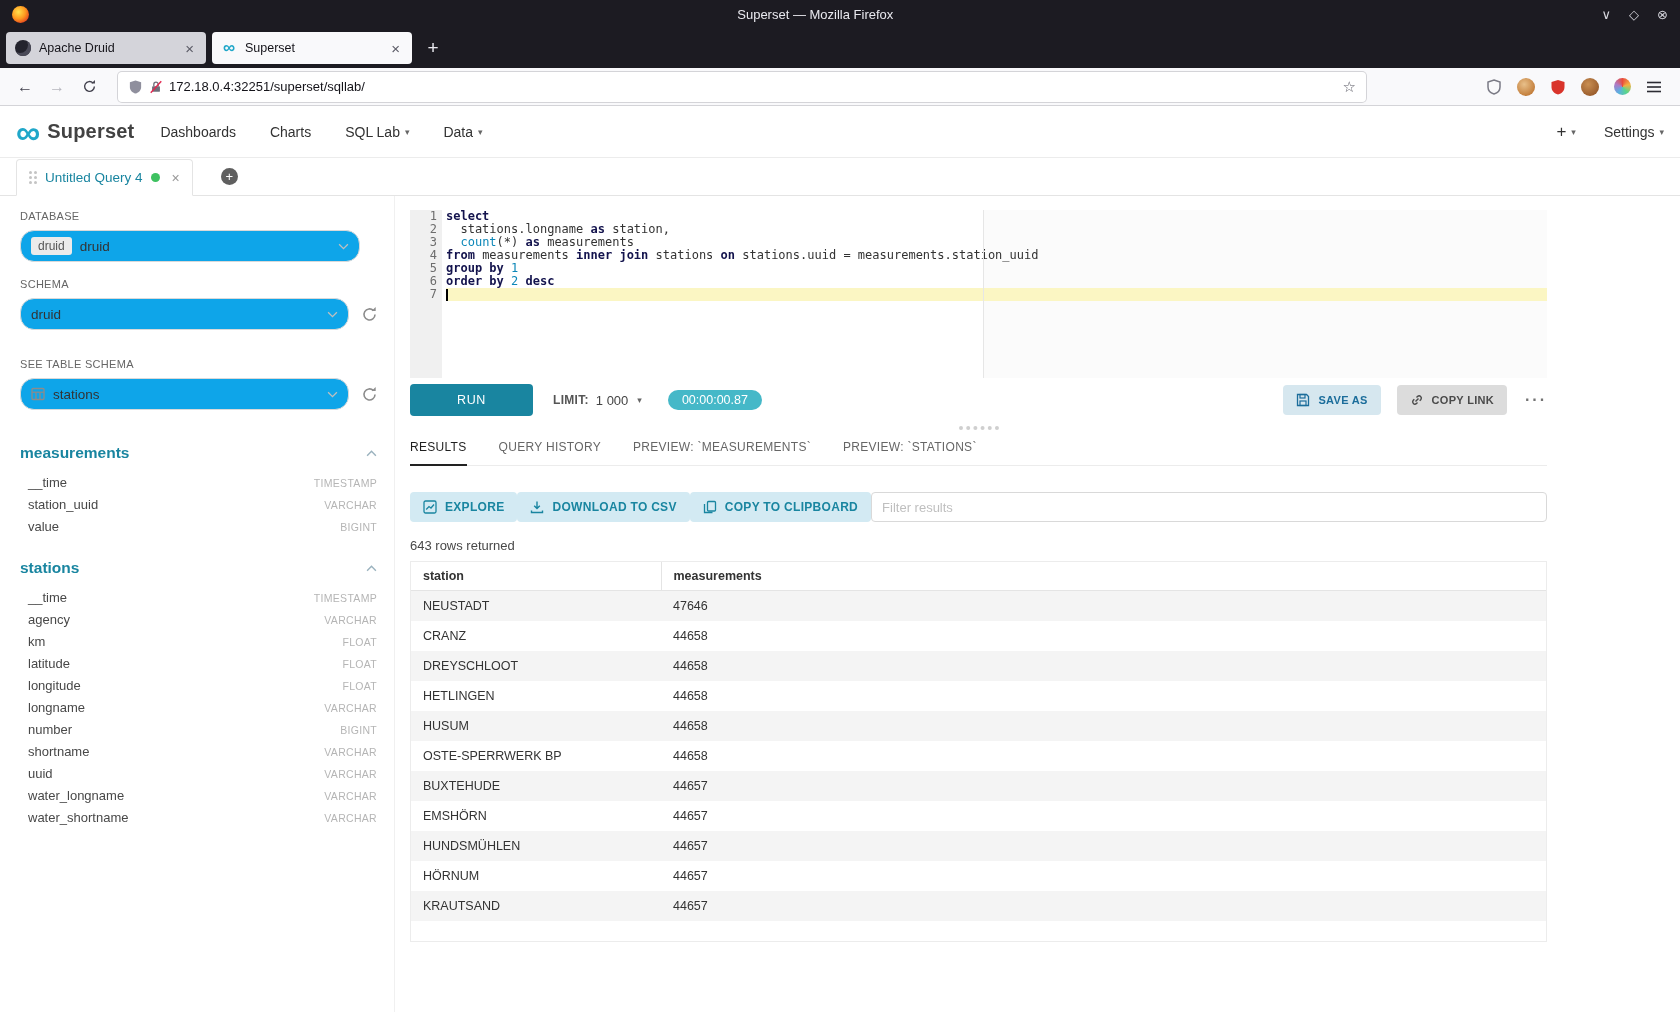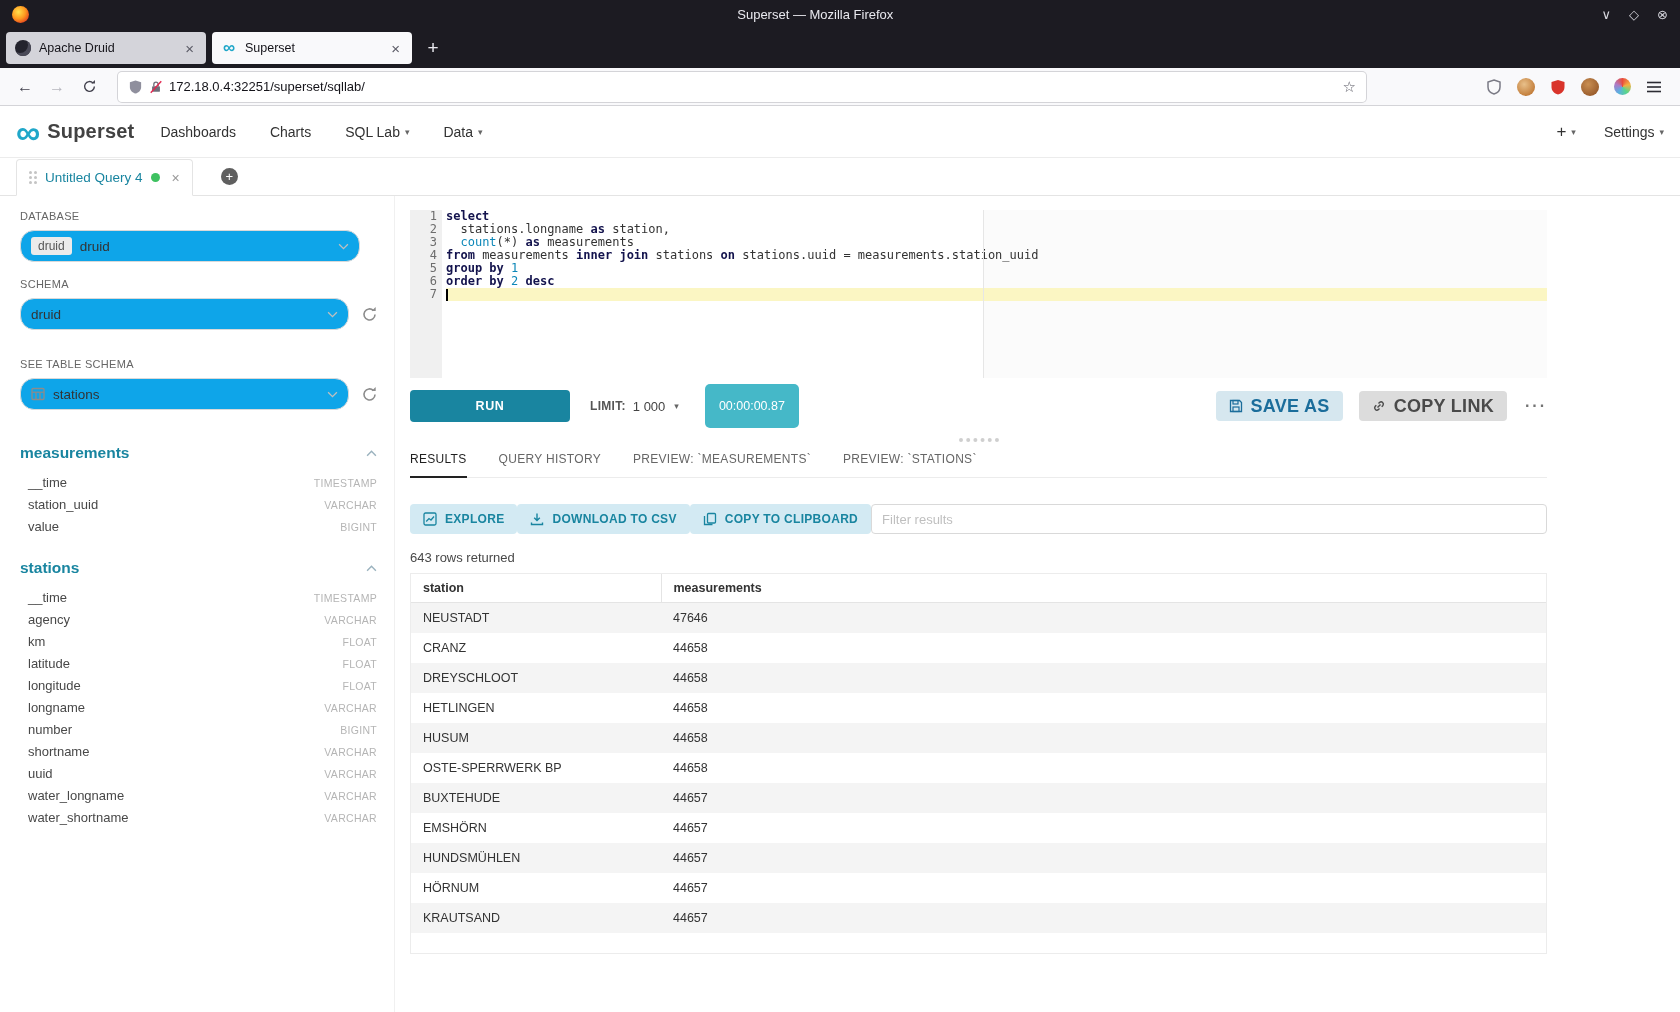--- a/index.html
+++ b/index.html
@@ -87,28 +87,28 @@
   .code{flex:1;font:12px/13px "DejaVu Sans Mono",monospace;color:#333;padding-left:4px;position:relative}
   .pm-shade{position:absolute;top:0;bottom:0;left:541px;right:0;background:rgba(60,60,60,.02)}
   .print-margin{position:absolute;top:0;bottom:0;left:541px;width:1px;background:#e6e6e6;z-index:2}
   .code-line{height:13px;white-space:pre;position:relative;z-index:1}
   .code-line.active{background:#fbf6c3}
   .kw{font-weight:700;color:#13134d}
   .fn,.num{color:#0c87b8}
   .cursor{display:inline-block;width:2px;height:12px;background:#000;vertical-align:middle}
 
   .editor-toolbar{display:flex;align-items:center;margin-top:6px;flex:0 0 auto}
-  .run-btn{width:160px;height:32px;background:var(--run-button,#1985a0);color:#fff;font-weight:700;font-size:12.5px;letter-spacing:.6px;border:none;border-radius:4px;cursor:pointer;font-family:inherit}
+  .run-btn{width:123px;height:32px;background:var(--run-button,#1985a0);color:#fff;font-weight:400;font-size:12.5px;letter-spacing:.6px;border:none;border-radius:4px;cursor:pointer;font-family:inherit}
   .limit{display:flex;align-items:center;margin-left:20px;gap:7px;cursor:pointer}
   .limit-label{font-size:12px;font-weight:700;color:#555;letter-spacing:.3px}
   .limit-value{font-size:13px;color:#444}
   .limit .caret{margin-left:2px}
-  .timer{margin-left:26px;background:var(--timer-bg,#45b8c8);color:#fff;font-size:12.5px;padding:15px 14px;border-radius:5px}
+  .timer{margin-left:26px;background:var(--timer-bg,#45b8c8);color:#fff;font-size:12.5px;padding:3px 14px;border-radius:12px}
   .tb-spacer{flex:1}
-  .btn-light{height:30px;display:flex;align-items:center;gap:8px;padding:4px 13px;border-radius:4px;border:none;font-size:18px;font-weight:700;letter-spacing:.3px;cursor:pointer;font-family:inherit}
+  .btn-light{height:30px;display:flex;align-items:center;gap:8px;padding:4px 13px;border-radius:4px;border:none;font-size:11px;font-weight:700;letter-spacing:.3px;cursor:pointer;font-family:inherit}
   .save-as{background:#d6e7ef;color:#1b6d9b}
   .copy-link{background:#dcdcdc;color:#4a4a4a;margin-left:16px}
   .more-dots{margin-left:18px;color:#737373;font-size:16px;font-weight:700;letter-spacing:2px;cursor:pointer}
 
   .splitter{height:24px;display:flex;align-items:center;justify-content:center;flex:0 0 auto;cursor:row-resize}
   .splitter .handle{width:40px;border-top:4px dotted #cfcfcf}
 
   #results-tabs{display:flex;gap:32px;border-bottom:1px solid #ececec;flex:0 0 auto}
   .rtab{font-size:12px;letter-spacing:.3px;color:#666;padding-bottom:10px;cursor:pointer}
   .rtab.active{color:#1f1f1f;border-bottom:2px solid #222;margin-bottom:-1px}

